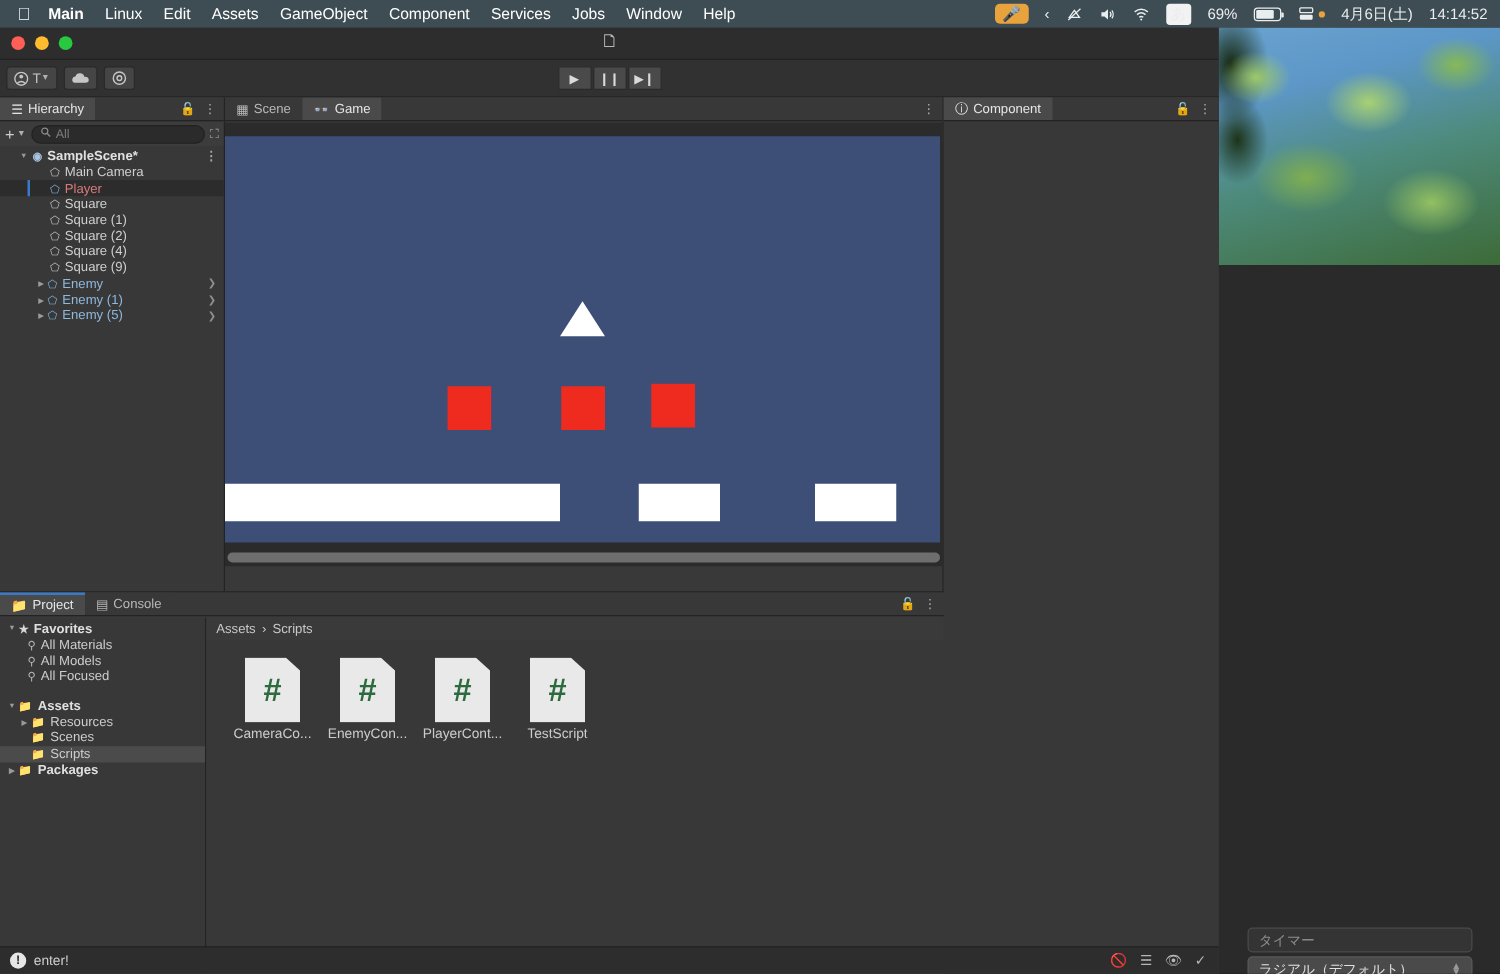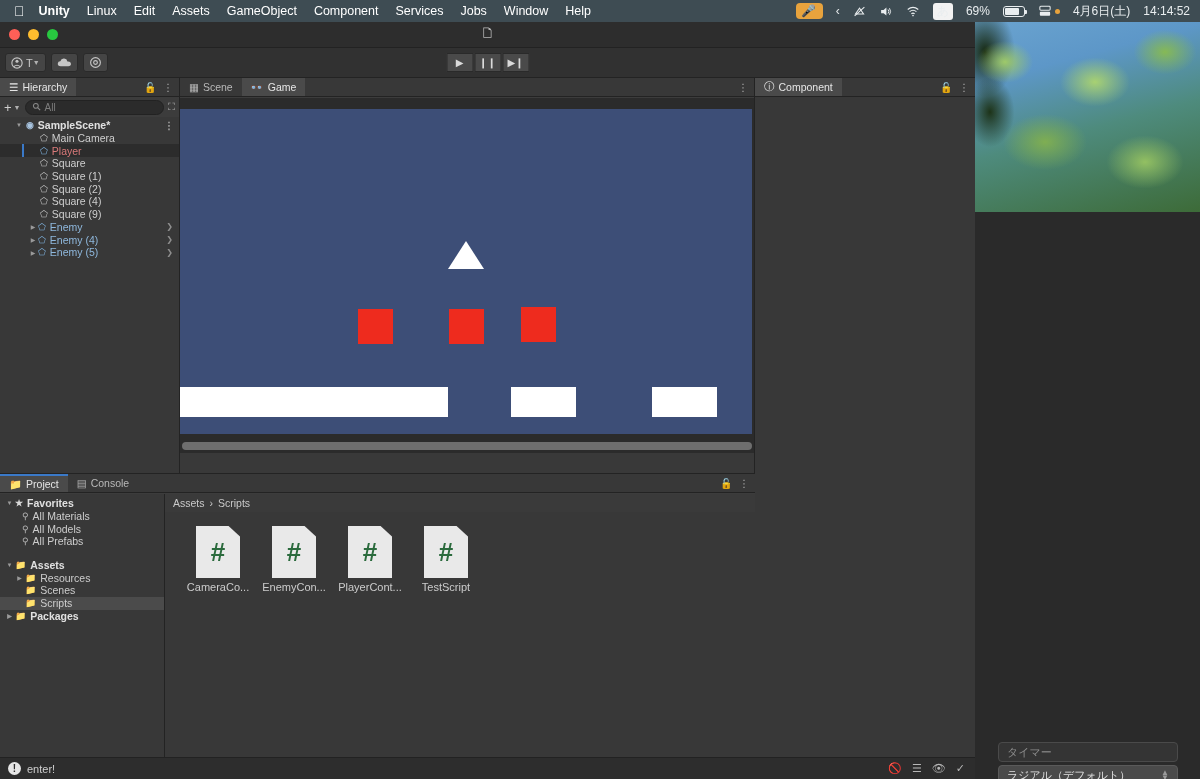--- a/index.html
+++ b/index.html
@@ -292,21 +292,21 @@
     <span>ラジアル（デフォルト）</span>
     <span class="stepper">
         <span>▲</span>
         <span>▼</span>
       </span>
   </div>
 </div>
 
 <div id="menubar">
   <span class="apple"></span>
-  <span class="mi bold">Unity</span>
+  <span class="mi bold">Main</span>
   <span class="mi">Linux</span>
   <span class="mi">Edit</span>
   <span class="mi">Assets</span>
   <span class="mi">GameObject</span>
   <span class="mi">Component</span>
   <span class="mi">Services</span>
   <span class="mi">Jobs</span>
   <span class="mi">Window</span>
   <span class="mi">Help</span>
   <div id="mb-right">
@@ -458,21 +458,21 @@
         </div>
         <div class="hrow" style="padding-left:28px;color:#8fb8dd">
           <span class="arr">▶</span>
           <span class="cube" style="color:#7fb3e0">⬠</span>
           <span>Enemy</span>
           <span class="rchev">❯</span>
         </div>
         <div class="hrow" style="padding-left:28px;color:#8fb8dd">
           <span class="arr">▶</span>
           <span class="cube" style="color:#7fb3e0">⬠</span>
-          <span>Enemy (4)</span>
+          <span>Enemy (1)</span>
           <span class="rchev">❯</span>
         </div>
         <div class="hrow" style="padding-left:28px;color:#8fb8dd">
           <span class="arr">▶</span>
           <span class="cube" style="color:#7fb3e0">⬠</span>
           <span>Enemy (5)</span>
           <span class="rchev">❯</span>
         </div>
       </div>
     </div>
@@ -601,21 +601,21 @@
           <div class="trow" style="padding-left:22px">
             <span class="gly" style="color:#b8b8b8">⚲</span>
             <span>All Materials</span>
           </div>
           <div class="trow" style="padding-left:22px">
             <span class="gly" style="color:#b8b8b8">⚲</span>
             <span>All Models</span>
           </div>
           <div class="trow" style="padding-left:22px">
             <span class="gly" style="color:#b8b8b8">⚲</span>
-            <span>All Prefabs</span>
+            <span>All Focused</span>
           </div>
           <div style="height:11px"></div>
           <div class="trow bold" style="padding-left:4px">
             <span class="arr">▼</span>
             <span class="gly" style="color:#c8b27a">📁</span>
             <span>Assets</span>
           </div>
           <div class="trow" style="padding-left:14px">
             <span class="arr">▶</span>
             <span class="gly" style="color:#b5b5b5">📁</span>

